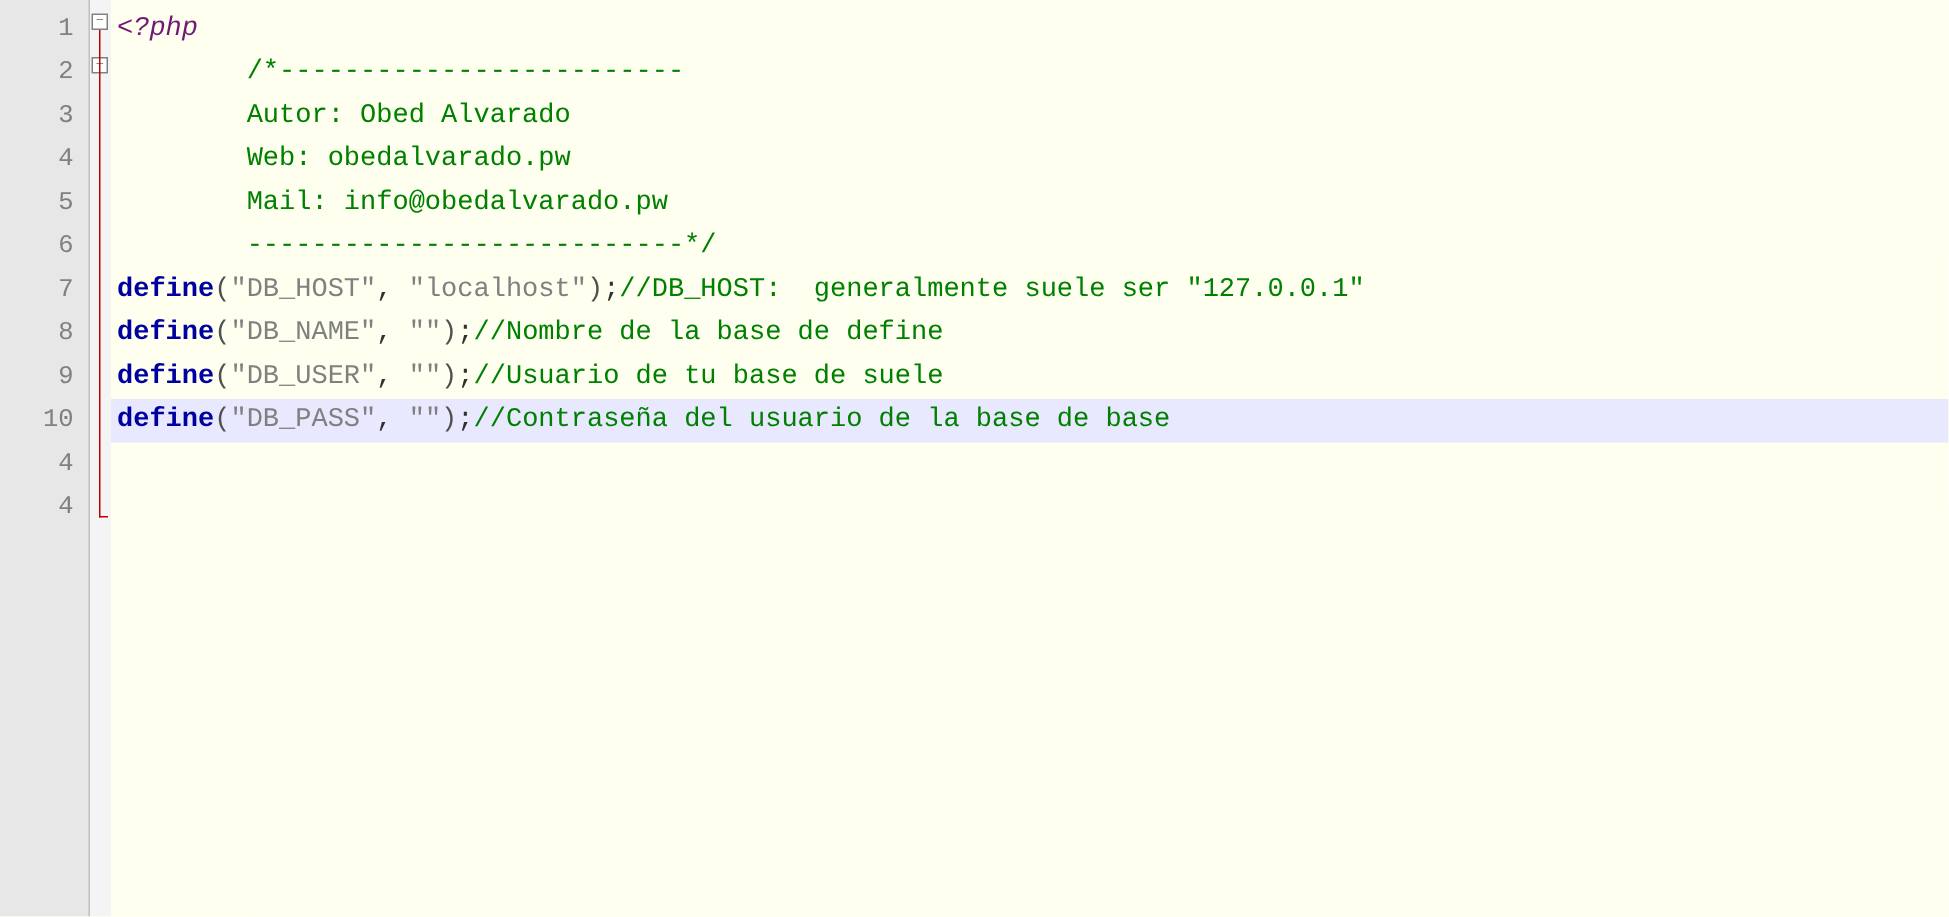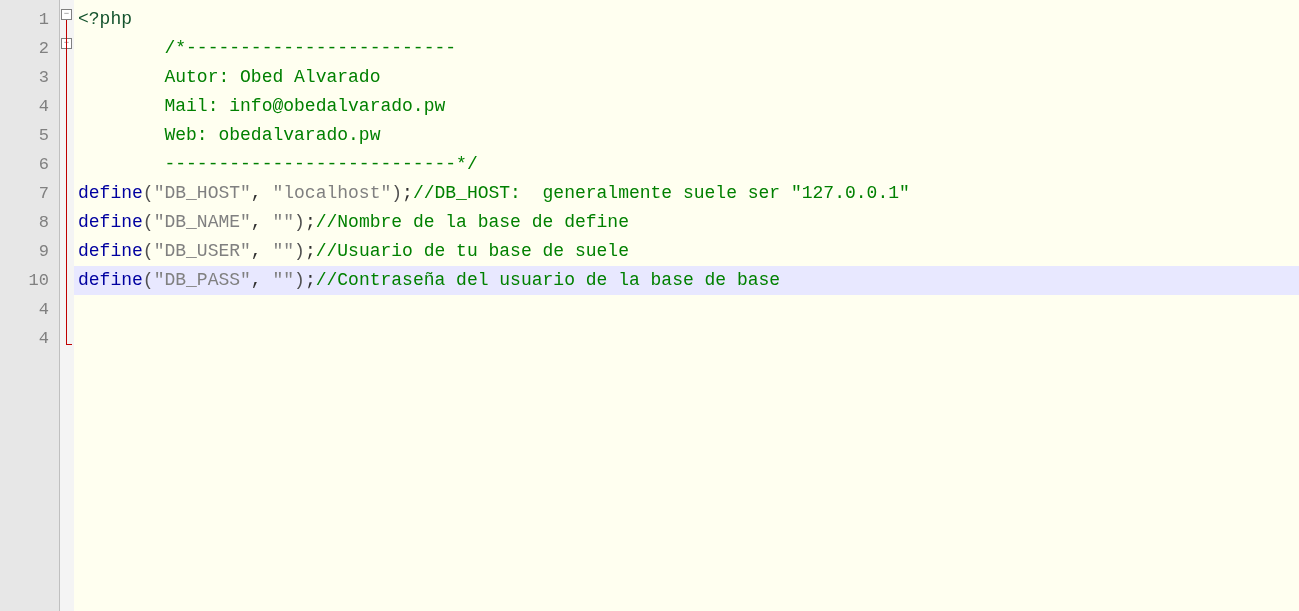--- a/index.html
+++ b/index.html
@@ -73,23 +73,23 @@
   }
   .code-line {
     height: 29px;
     line-height: 29px;
     white-space: pre;
     padding-left: 4px;
   }
   .code-line.highlight {
     background: #e8e8ff;
   }
-  .tk-tag { color: #14532d; }
+  .tk-tag { color: #701a75; font-style: italic; }
   .tk-comment { color: #008000; }
-  .tk-keyword { color: #0000a0; font-weight: normal; }
+  .tk-keyword { color: #0000a0; font-weight: bold; }
   .tk-paren { color: #505050; }
   .tk-string { color: #808080; }
   .tk-punct { color: #303030; }
 </style>
 </head>
 <body>
 
 <div class="gutter">
   <div class="gutter-line">1</div>
   <div class="gutter-line">2</div>
@@ -109,22 +109,22 @@
   <div class="fold-marker" style="top:9px;">−</div>
   <div class="fold-marker" style="top:38px;">−</div>
   <div class="fold-line" style="top:20px; height:325px;"></div>
   <div class="fold-corner" style="top:344px;"></div>
 </div>
 
 <div class="code-area">
   <div class="code-line"><span class="tk-tag">&lt;?php</span></div>
   <div class="code-line">    <span class="tk-comment">    /*-------------------------</span></div>
   <div class="code-line">    <span class="tk-comment">    Autor: Obed Alvarado</span></div>
+  <div class="code-line">    <span class="tk-comment">    Web: obedalvarado.pw</span></div>
   <div class="code-line">    <span class="tk-comment">    Mail: info@obedalvarado.pw</span></div>
-  <div class="code-line">    <span class="tk-comment">    Web: obedalvarado.pw</span></div>
   <div class="code-line">    <span class="tk-comment">    ---------------------------*/</span></div>
   <div class="code-line"><span class="tk-keyword">define</span><span class="tk-paren">(</span><span class="tk-string">"DB_HOST"</span><span class="tk-punct">, </span><span class="tk-string">"localhost"</span><span class="tk-paren">)</span><span class="tk-punct">;</span><span class="tk-comment">//DB_HOST:  generalmente suele ser "127.0.0.1"</span></div>
   <div class="code-line"><span class="tk-keyword">define</span><span class="tk-paren">(</span><span class="tk-string">"DB_NAME"</span><span class="tk-punct">, </span><span class="tk-string">""</span><span class="tk-paren">)</span><span class="tk-punct">;</span><span class="tk-comment">//Nombre de la base de define</span></div>
   <div class="code-line"><span class="tk-keyword">define</span><span class="tk-paren">(</span><span class="tk-string">"DB_USER"</span><span class="tk-punct">, </span><span class="tk-string">""</span><span class="tk-paren">)</span><span class="tk-punct">;</span><span class="tk-comment">//Usuario de tu base de suele</span></div>
   <div class="code-line highlight"><span class="tk-keyword">define</span><span class="tk-paren">(</span><span class="tk-string">"DB_PASS"</span><span class="tk-punct">, </span><span class="tk-string">""</span><span class="tk-paren">)</span><span class="tk-punct">;</span><span class="tk-comment">//Contraseña del usuario de la base de base</span></div>
   <div class="code-line"></div>
   <div class="code-line"></div>
 </div>
 
 </body></html>

